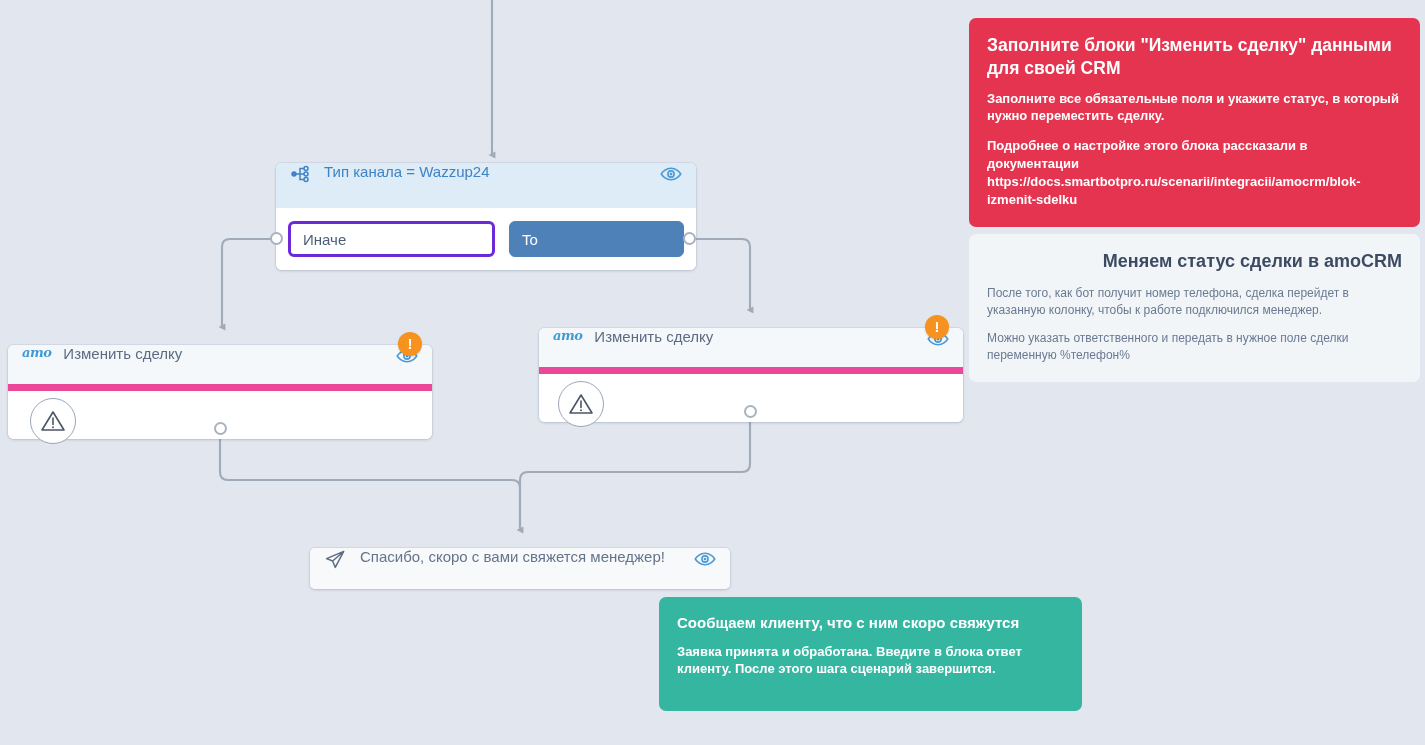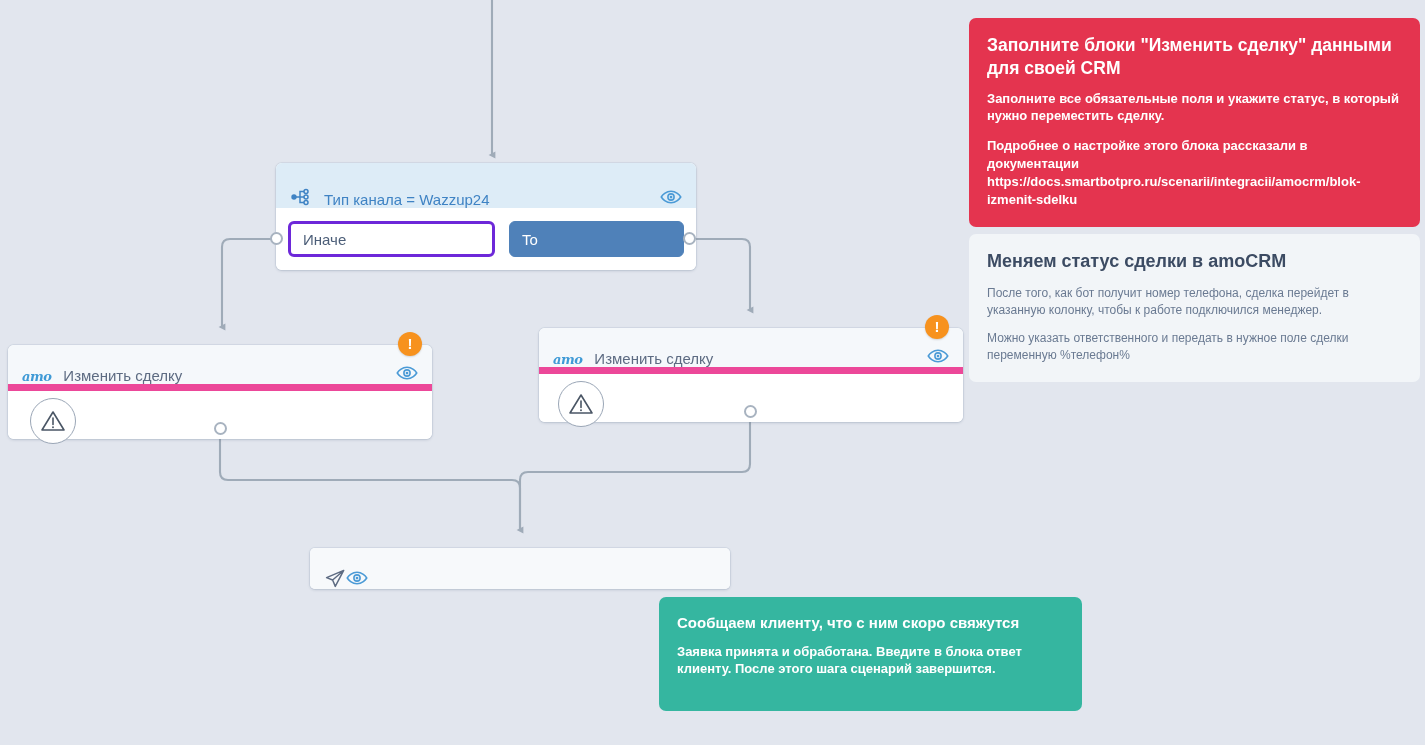--- a/index.html
+++ b/index.html
@@ -24,21 +24,21 @@
   
   .node {
     position: absolute;
     background: #ffffff;
     border-radius: 6px;
     box-shadow: 0 1px 3px rgba(45,60,90,0.18), 0 0 0 1px rgba(160,175,200,0.18);
     z-index: 5;
   }
   .node-head {
     display: flex;
-    align-items: flex-end;
+    align-items: flex-start;
     height: 48px;
     padding: 0 14px 0 14px;
     border-radius: 6px 6px 0 0;
   }
   .node-head .title {
     flex: 1 1 auto;
     font-size: 15px;
     color: #5d6b82;
     white-space: nowrap;
     overflow: hidden;
@@ -204,21 +204,21 @@
   }
   #note-red h3 { color: #ffffff; font-size: 17.5px; }
   #note-red p { color: #ffffff; font-weight: bold; font-size: 13px; }
 
   #note-gray {
     left: 969px; top: 234px;
     width: 451px; min-height: 148px;
     background: #f2f5f8;
     color: #5f6f86;
   }
-  #note-gray h3 { color: #3c4b63; font-size: 18px; margin-bottom: 12px; }
+  #note-gray h3 { color: #3c4b63; font-size: 18px; margin-bottom: 12px; text-align: right; }
   #note-gray p { color: #6a7a92; font-size: 12px; }
 
   #note-green {
     left: 659px; top: 597px;
     width: 423px; min-height: 114px;
     background: #35b6a0;
     color: #ffffff;
   }
   #note-green h3 { color: #ffffff; font-size: 15px; }
   #note-green p { color: #ffffff; font-weight: bold; font-size: 13px; }
@@ -330,20 +330,21 @@
   </div>
   <div class="port" style="left:744px; top:405px;"></div>
 
   <div class="node" id="msg-node">
     <div class="node-head">
       <span class="icon plane-icon">
         <svg width="23" height="23" viewBox="0 0 24 24" xmlns="http://www.w3.org/2000/svg">
           <path d="M21.5,3.2 L2.8,11.1 L9.4,13.6 L12.3,20.6 L21.5,3.2 Z M9.4,13.6 L21.5,3.2" fill="none" stroke="#5d6b82" stroke-width="1.6" stroke-linejoin="round" stroke-linecap="round"></path>
         </svg>
       </span>
+      <span class="title">Спасибо, скоро с вами свяжется менеджер!</span>
       <span class="icon eye-icon">
         <svg width="22" height="22" viewBox="0 0 24 24" xmlns="http://www.w3.org/2000/svg">
           <path d="M12,5.8 C6.6,5.8 2.6,10 1.4,12 C2.6,14 6.6,18.2 12,18.2 C17.4,18.2 21.4,14 22.6,12 C21.4,10 17.4,5.8 12,5.8 Z" fill="none" stroke="#4a9ad6" stroke-width="1.7"></path>
           <circle cx="12" cy="12" r="3.4" fill="none" stroke="#4a9ad6" stroke-width="1.7"></circle>
           <circle cx="12" cy="12" r="1.5" fill="#4a9ad6"></circle>
         </svg>
       </span>
     </div>
   </div>
 

